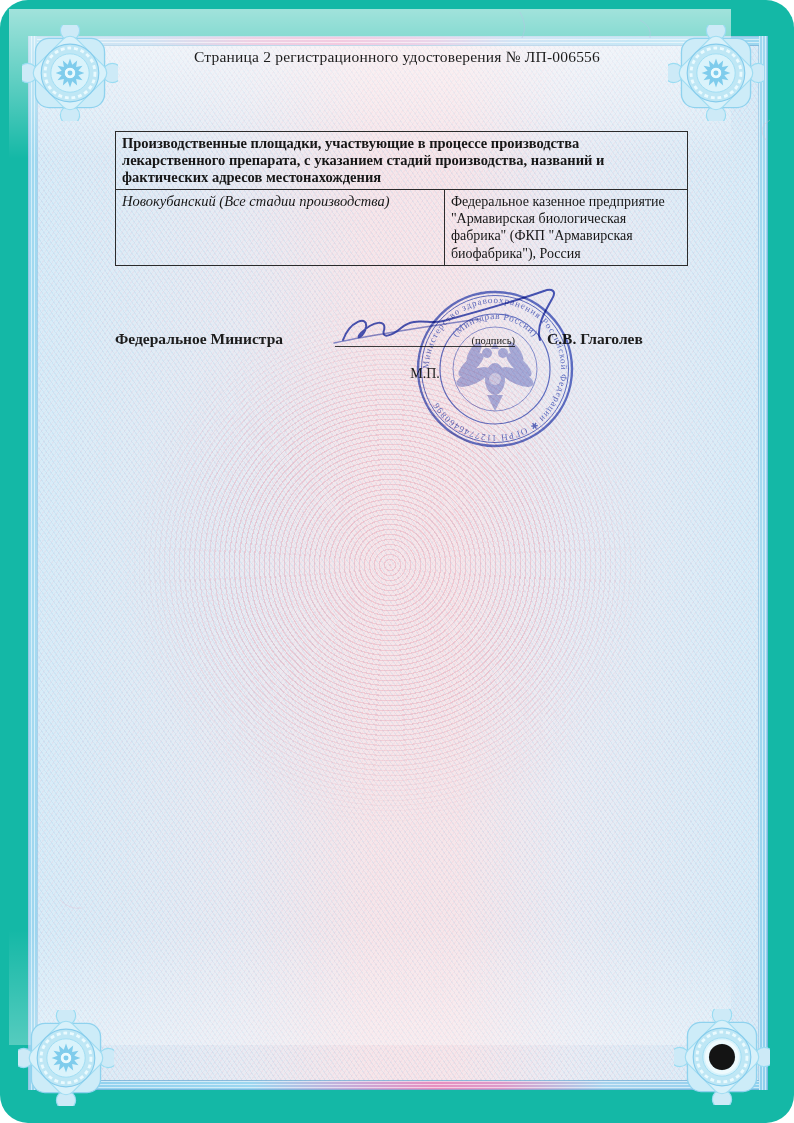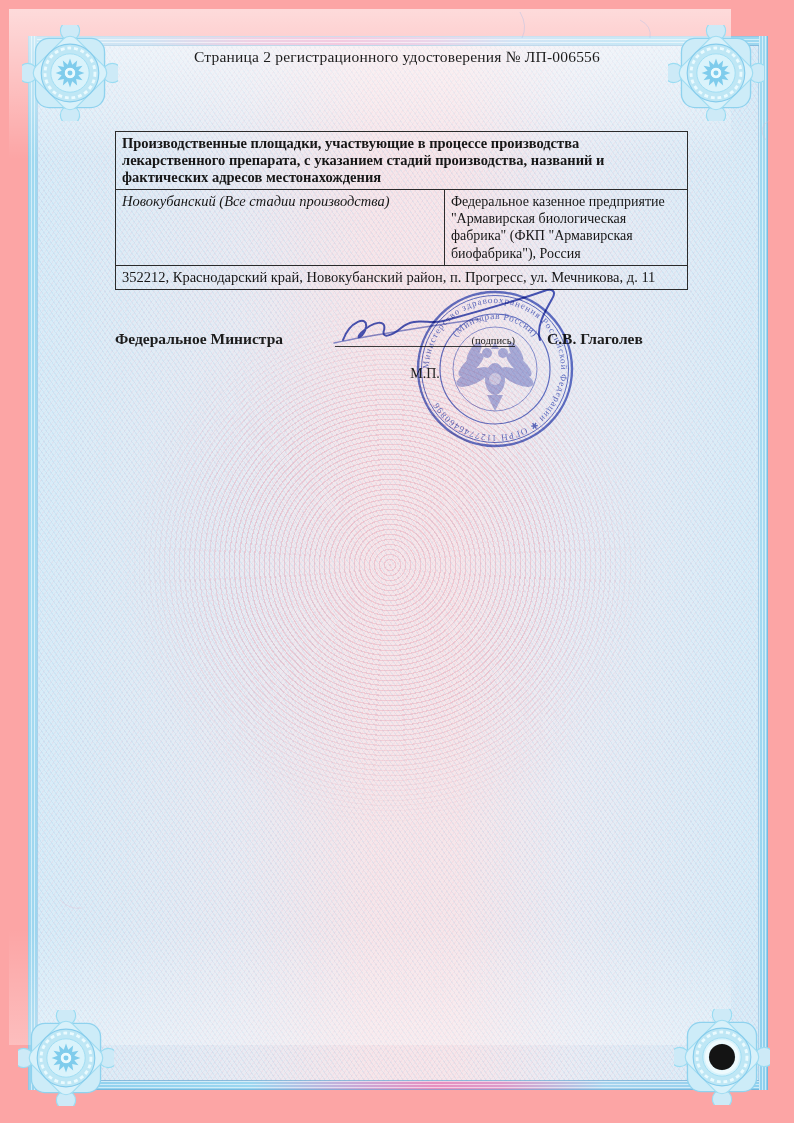--- a/index.html
+++ b/index.html
@@ -1,18 +1,18 @@
 <!DOCTYPE html>
 <html><head>
 <meta charset="utf-8">
 <style>
   html,body{margin:0;padding:0;background:#ffffff;}
   .page{
-    position:relative;width:794px;height:1123px;background:#fca5a5;overflow:hidden;
-    font-family:"Liberation Serif","DejaVu Serif",serif;color:#1c1c1c;
+    position:relative;width:794px;height:1123px;background:#14b8a6;overflow:hidden;
+    font-family:"Liberation Serif","DejaVu Serif",serif;color:#1c1c1c;border-radius:28px;
   }
   
   .frame{position:absolute;left:28px;top:36px;width:740px;height:1054px;}
   .strip{position:absolute;}
   .strip.top{left:0;top:0;width:740px;height:9px;
     background:
       repeating-linear-gradient(180deg, rgba(255,255,255,.55) 0 1px, rgba(255,255,255,0) 1px 3px),
       linear-gradient(90deg,#9ed8f0 0%,#a9cbe9 16%,#dfa7cc 30%,#e89cc5 42%,#d9aed6 54%,#a9cdec 66%,#94d3ee 82%,#9ed8f0 100%);
     box-shadow:0 1px 0 rgba(90,160,205,.45), inset 0 1px 0 rgba(90,160,205,.5);}
   .strip.bottom{left:0;bottom:0;width:740px;height:9px;
@@ -127,23 +127,20 @@
 
   <table class="reg">
     <tbody>
         <tr>
       <td class="th" colspan="2">Производственные площадки, участвующие в процессе производства лекарственного препарата, с указанием стадий производства, названий и фактических адресов местонахождения</td>
     </tr>
     <tr>
       <td class="role">Новокубанский (Все стадии производства)</td>
       <td class="producer">Федеральное казенное предприятие "Армавирская биологическая фабрика" (ФКП "Армавирская биофабрика"), Россия</td>
     </tr>
-    <tr>
-      <td class="addr" colspan="2">352212, Краснодарский край, Новокубанский район, п. Прогресс, ул. Мечникова, д. 11</td>
-    </tr>
   </tbody>
     </table>
 
   <div class="sig-position">Федеральное Министра</div>
   <div class="sig-line"></div>
   <div class="sig-caption">(подпись)</div>
   <div class="sig-mp">М.П.</div>
   <div class="sig-name">С.В. Глаголев</div>
 
   <svg class="scribble" viewBox="0 0 240 75">

